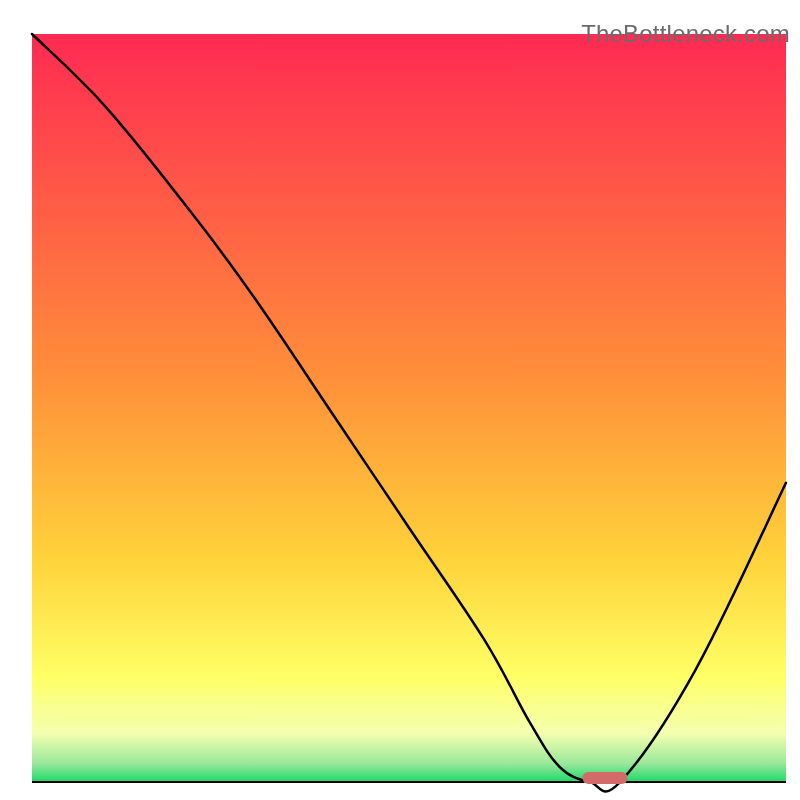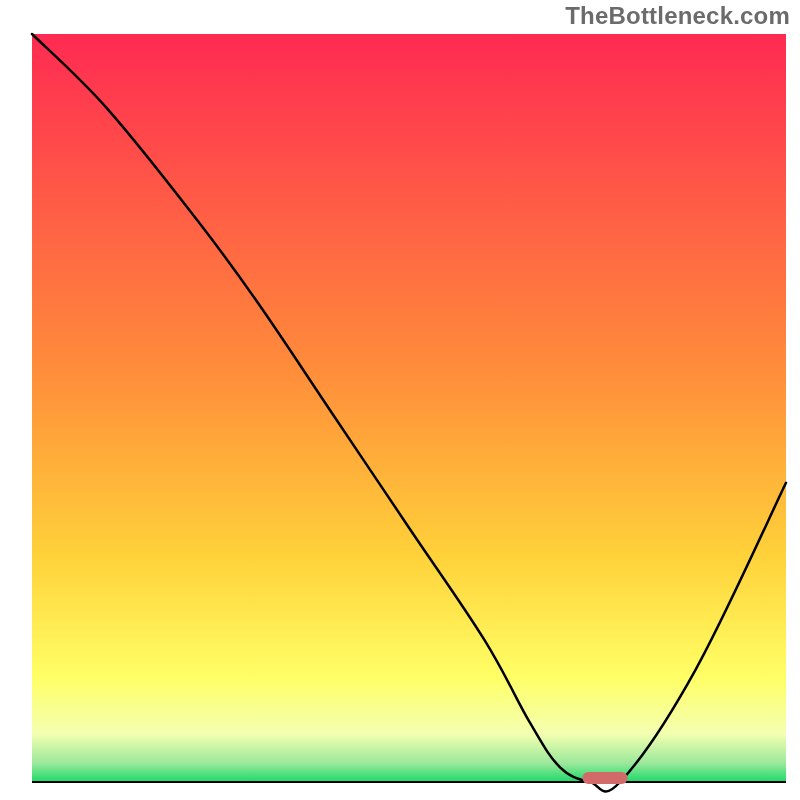--- a/index.html
+++ b/index.html
@@ -10,24 +10,24 @@
     background: #ffffff;
     font-family: Arial, Helvetica, sans-serif;
   }
   .container {
     position: relative;
     width: 800px;
     height: 800px;
   }
   .watermark {
     position: absolute;
-    top: 2px;
+    top: 20px;
     right: 10px;
     font-size: 24px;
-    font-weight: bold;
+    font-weight: normal;
     color: #6b6b6b;
     letter-spacing: 0.2px;
     z-index: 10;
   }
   svg.chart {
     position: absolute;
     top: 0;
     left: 0;
   }
 </style>

